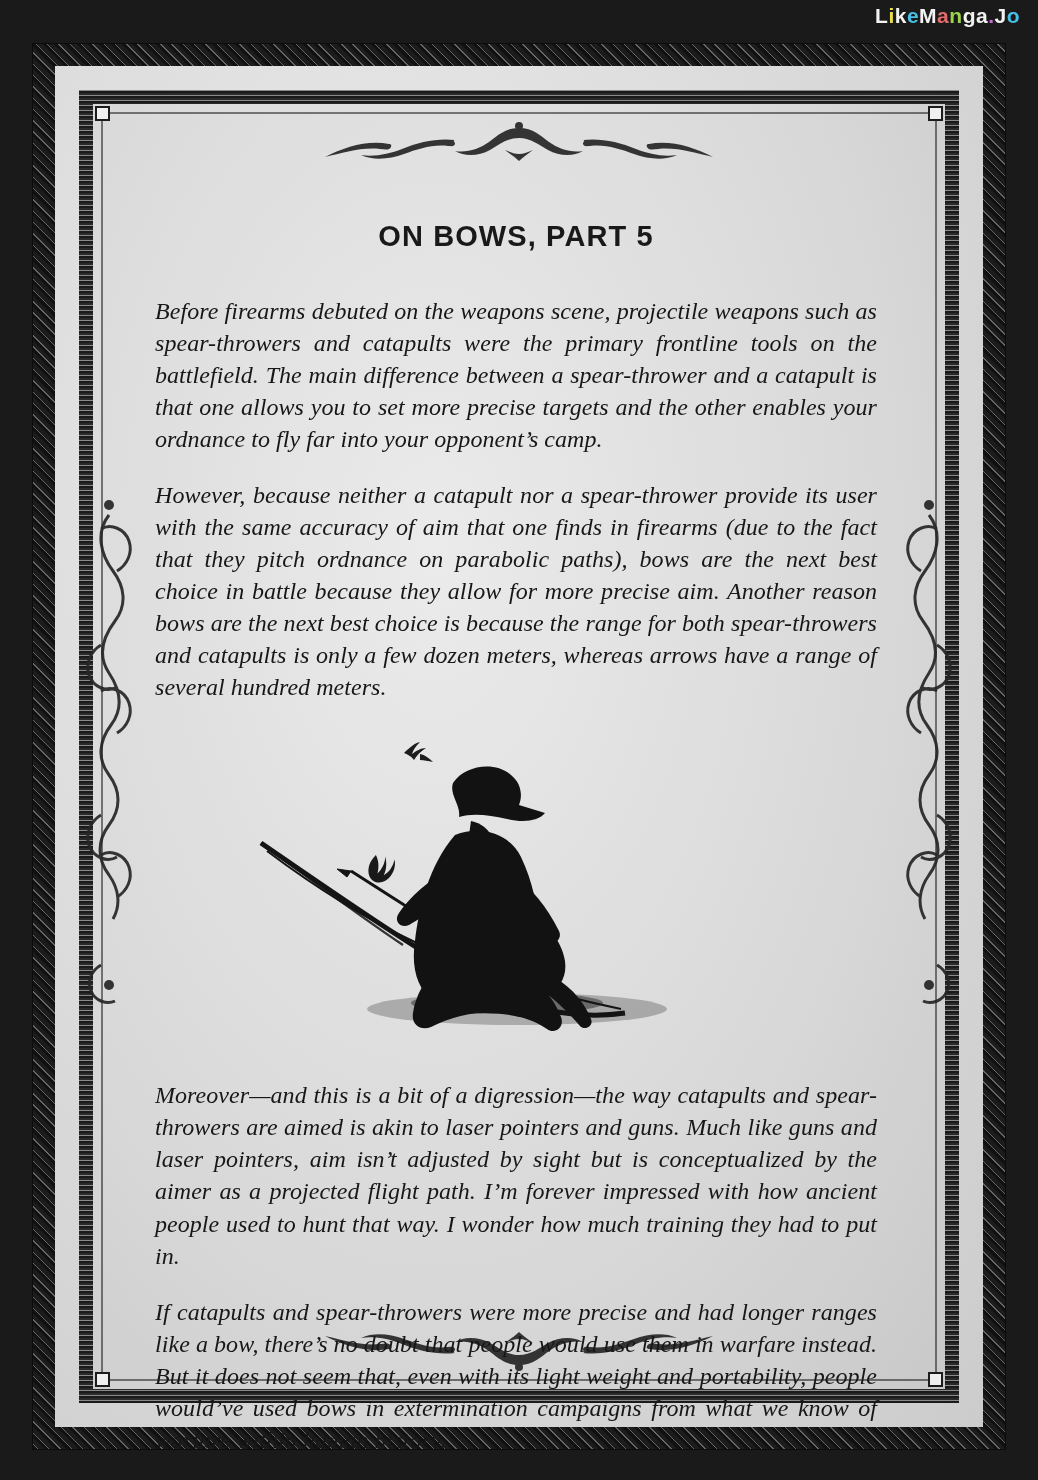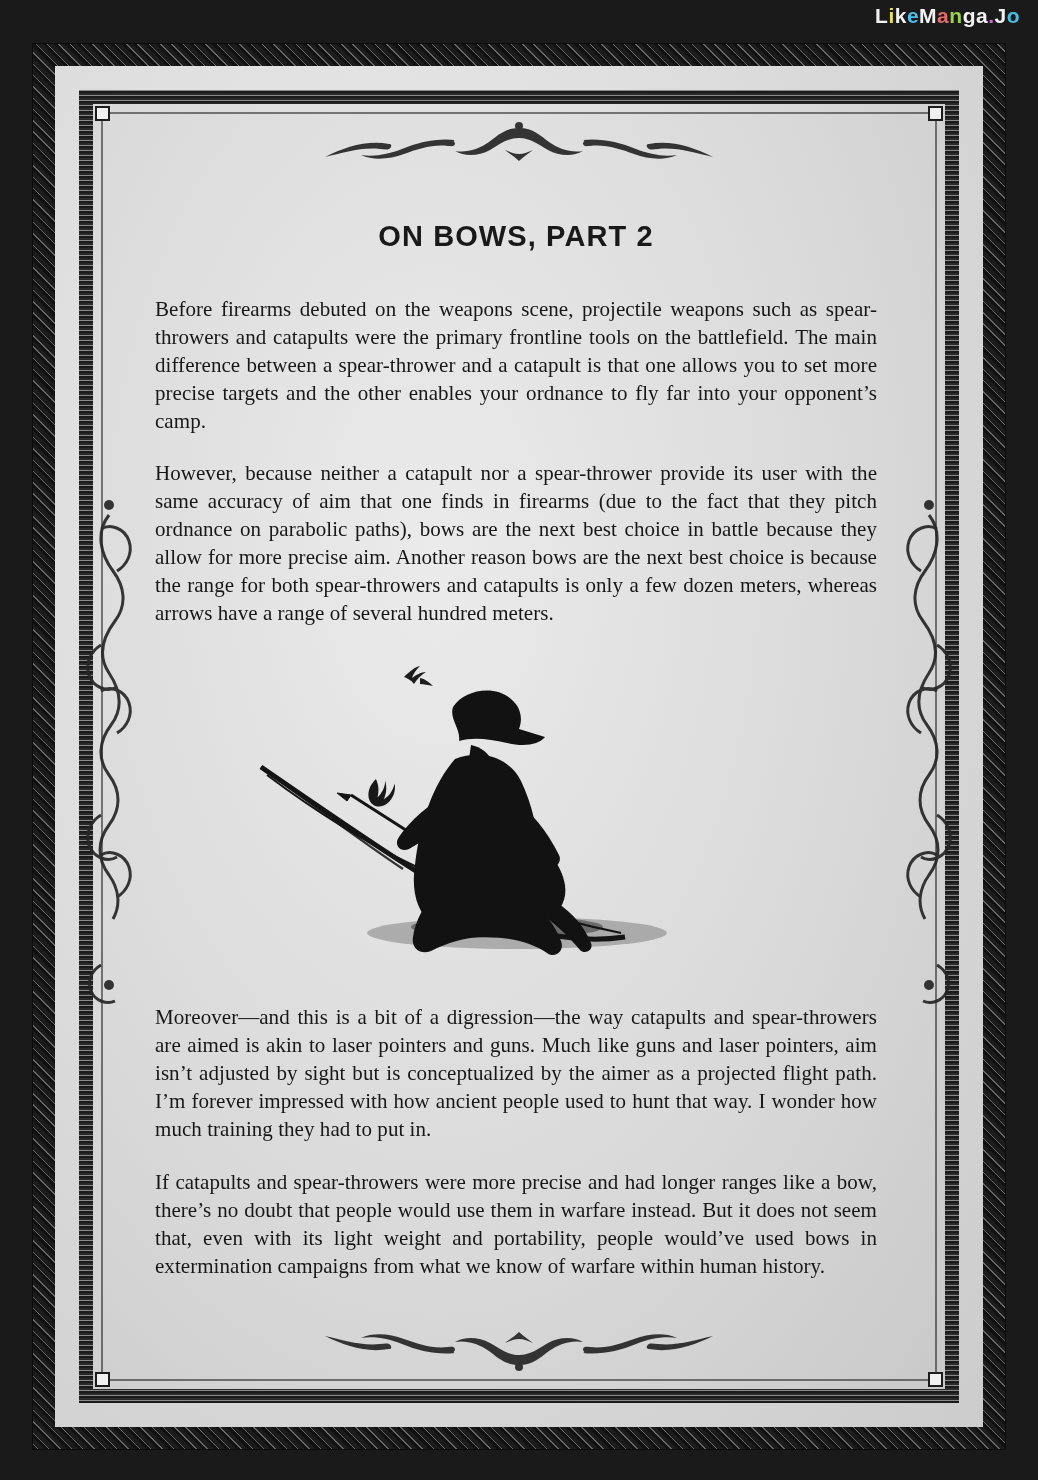--- a/index.html
+++ b/index.html
@@ -144,25 +144,26 @@
     text-align: center;
     font-family: "Liberation Sans", sans-serif;
     font-weight: bold;
     font-size: 29px;
     letter-spacing: 1.1px;
     color: #191919;
     margin: 0 0 42px 0;
   }
   p.body {
     margin: 0 0 24px 0;
-    font-size: 21px;
+    font-size: 24px;
     line-height: 1.335;
     color: #171717;
     text-align: justify;
     letter-spacing: .05px;
+    font-style: italic;
   }
   p.body:last-child { margin-bottom: 0; }
 
   
   .illustration {
     position: relative;
     width: 722px;
     height: 330px;
     margin: 6px 0 22px 0;
   }
@@ -246,21 +247,21 @@
       </g>
       <g fill="#262626">
         <circle cx="30" cy="20" r="5"></circle>
         <circle cx="30" cy="500" r="5"></circle>
       </g>
     </svg>
   </div>
 
   <div class="content">
 
-    <h1 class="title">ON BOWS, PART 2</h1>
+    <h1 class="title">ON BOWS, PART 5</h1>
 
     <p class="body">Before firearms debuted on the weapons scene, projectile weapons such as spear-throwers and catapults were the primary frontline tools on the battlefield. The main difference between a spear-thrower and a catapult is that one allows you to set more precise targets and the other enables your ordnance to fly far into your opponent’s camp.</p>
     <p class="body">However, because neither a catapult nor a spear-thrower provide its user with the same accuracy of aim that one finds in firearms (due to the fact that they pitch ordnance on parabolic paths), bows are the next best choice in battle because they allow for more precise aim. Another reason bows are the next best choice is because the range for both spear-throwers and catapults is only a few dozen meters, whereas arrows have a range of several hundred meters.</p>
 
     <div class="illustration">
       <svg width="722" height="330" viewBox="0 0 722 330">
 
         <g fill="#1d1d1d">
           <path d="M249 26c6-6 11-10 16-11-4 4-7 8-8 12 4-3 9-6 14-6-5 3-9 7-12 12-3-4-7-6-10-7z"></path>
           <path d="M265 27c5 1 9 4 13 8-5-1-9-2-13-2z"></path>

